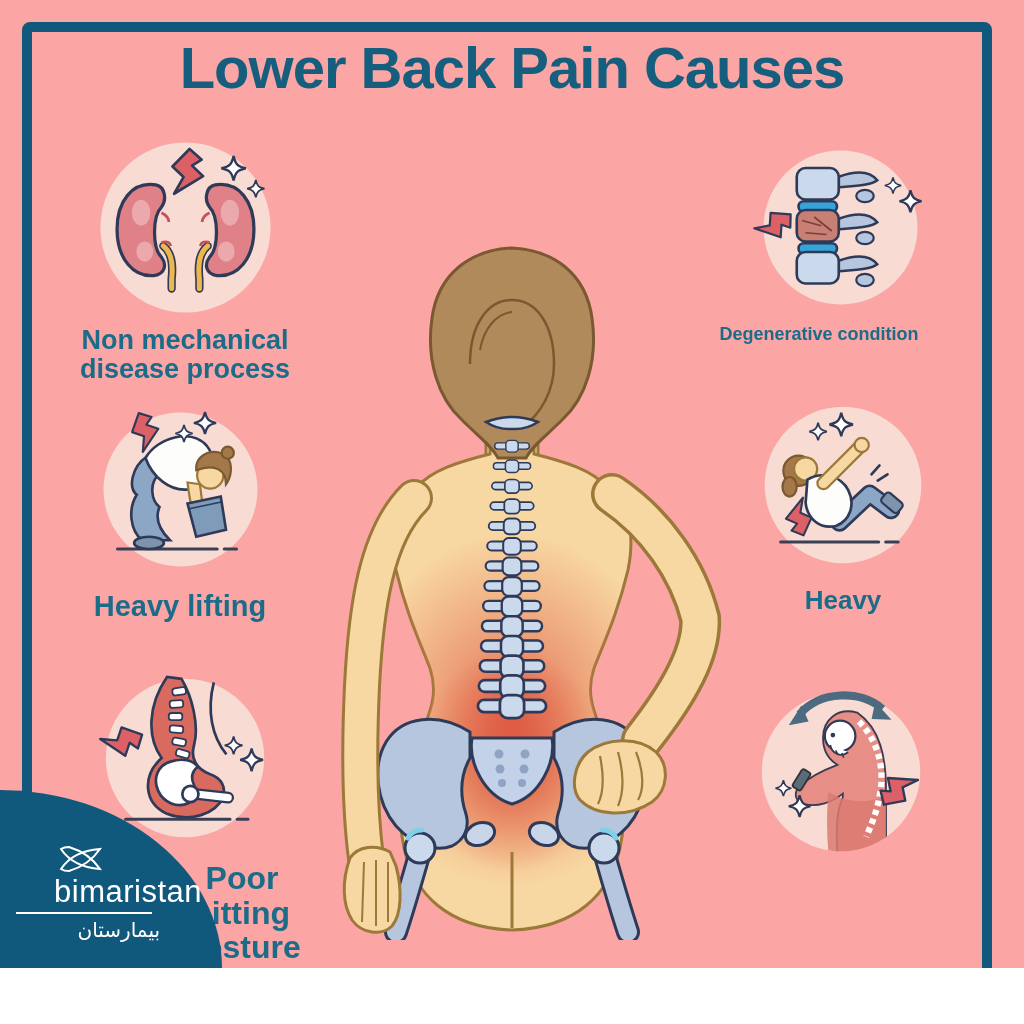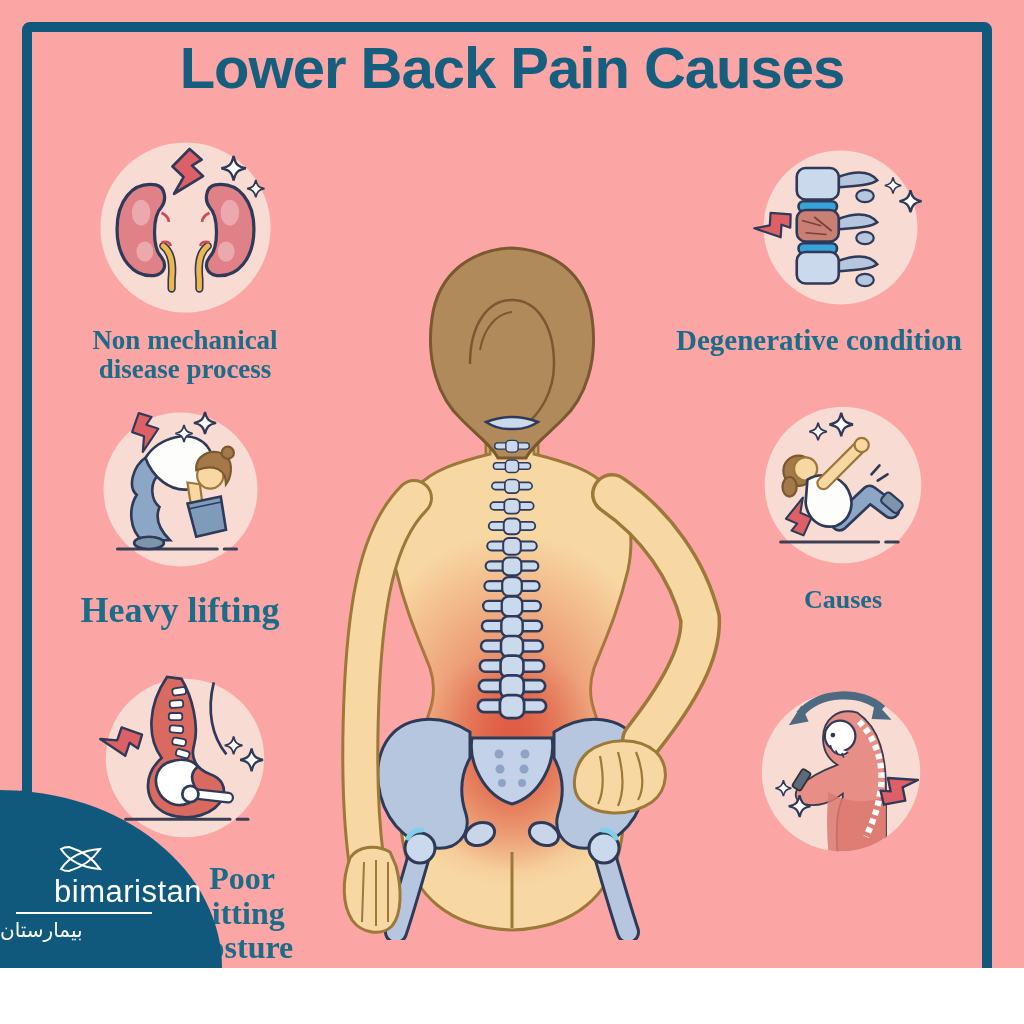--- a/index.html
+++ b/index.html
@@ -4,36 +4,36 @@
 <style>
   html,body{margin:0;padding:0;background:#ffffff;}
   .canvas{position:relative;width:1024px;height:968px;background:#fca5a5;overflow:hidden;
           font-family:"Liberation Sans","DejaVu Sans",sans-serif;}
   .frame{position:absolute;left:22px;top:22px;width:970px;height:970px;
          border:10px solid #11597C;border-radius:8px;box-sizing:border-box;}
   .title{position:absolute;left:0;top:34px;width:1024px;margin:0;text-align:center;
          font-size:58px;font-weight:700;letter-spacing:-1px;color:#155E7E;}
   .cause{position:absolute;display:flex;flex-direction:column;align-items:center;}
   .cause svg{overflow:visible;display:block;}
-  .label{margin:0;text-align:center;color:#1A6C89;font-weight:600;line-height:1.08;font-family:Liberation Serif, serif;}
+  .label{margin:0;text-align:center;color:#1A6C89;font-weight:600;line-height:1.08;}
   .label .ln{display:block;}
   .c-tl{left:60px;top:135px;width:250px;}   .c-tl .label{font-size:27px;margin-top:6px;}
-  .c-ml{left:55px;top:402px;width:250px;}   .c-ml .label{font-size:36px;margin-top:14px;}
+  .c-ml{left:55px;top:402px;width:250px;}   .c-ml .label{font-size:29px;margin-top:14px;}
   .c-bl{left:60px;top:668px;width:250px;}   .c-bl .label{font-size:32px;margin-top:13px;margin-left:114px;}
-  .c-tr{left:715px;top:140px;width:250px;}  .c-tr .label{font-size:29px;margin-top:10px;margin-left:-42px;white-space:nowrap;}
+  .c-tr{left:715px;top:140px;width:250px;}  .c-tr .label{font-size:18px;margin-top:10px;margin-left:-42px;white-space:nowrap;}
   .c-mr{left:718px;top:396px;width:250px;}  .c-mr .label{font-size:26px;margin-top:12px;}
   .c-br{left:716px;top:682px;width:250px;}  .c-br .label{font-size:30px;margin-top:8px;}
   .central{position:absolute;left:320px;top:240px;width:410px;height:700px;margin:0;}
   .logo{position:absolute;left:0;bottom:0;width:222px;height:178px;background:#11597C;
         border-top-right-radius:100% 100%;color:#fff;}
   .logo .leaf{position:absolute;left:58px;top:52px;}
   .logo-latin{position:absolute;left:0;top:84px;width:160px;text-align:center;
               font-size:31px;font-weight:400;letter-spacing:0.5px;margin-left:48px;}
   .logo-divider{position:absolute;left:16px;top:122px;width:136px;height:2px;background:#fff;}
-  .logo-arabic{position:absolute;left:0;top:128px;width:160px;text-align:left;direction:rtl;
+  .logo-arabic{position:absolute;left:0;top:128px;width:160px;text-align:right;direction:rtl;
                font-size:20px;letter-spacing:3px;}
 </style>
 </head>
 <body>
 
 <div class="canvas">
 
   
   <svg width="0" height="0">
     <defs>
@@ -284,21 +284,21 @@
         <path d="M60,94 C76,84 98,90 106,106 C114,122 108,140 92,146 C74,150 60,138 58,120 Z" fill="#FDFDFB" stroke="#2F3A58" stroke-width="3"></path>
         <path d="M78,98 C92,84 106,70 118,58" fill="none" stroke="#9C7839" stroke-width="16" stroke-linecap="round"></path>
         <path d="M78,98 C92,84 106,70 118,58" fill="none" stroke="#F8D8A2" stroke-width="11" stroke-linecap="round"></path>
         <circle cx="121" cy="55" r="8" fill="#F8D8A2" stroke="#9C7839" stroke-width="2.5"></circle>
         <path d="M132,88 L141,78 M139,95 L150,88" stroke="#2F3A58" stroke-width="3" stroke-linecap="round"></path>
       </g>
       <use href="#spark" transform="translate(72,40) scale(0.9)" fill="#fff" stroke="#2F3A58" stroke-width="2.2"></use>
       <use href="#spark" transform="translate(98,32) scale(1.2)" fill="#fff" stroke="#2F3A58" stroke-width="2.2"></use>
     </svg>
     <p class="label">
-      <span class="ln">Causes</span>
+      <span class="ln">Heavy</span>
       <span class="ln"></span>
     </p>
   </section>
 
   
   <section class="cause c-br">
     <svg width="180" height="180" viewBox="0 0 200 200">
       <defs>
           <clipPath id="bendClip">
             <circle cx="100" cy="100" r="88"></circle>

